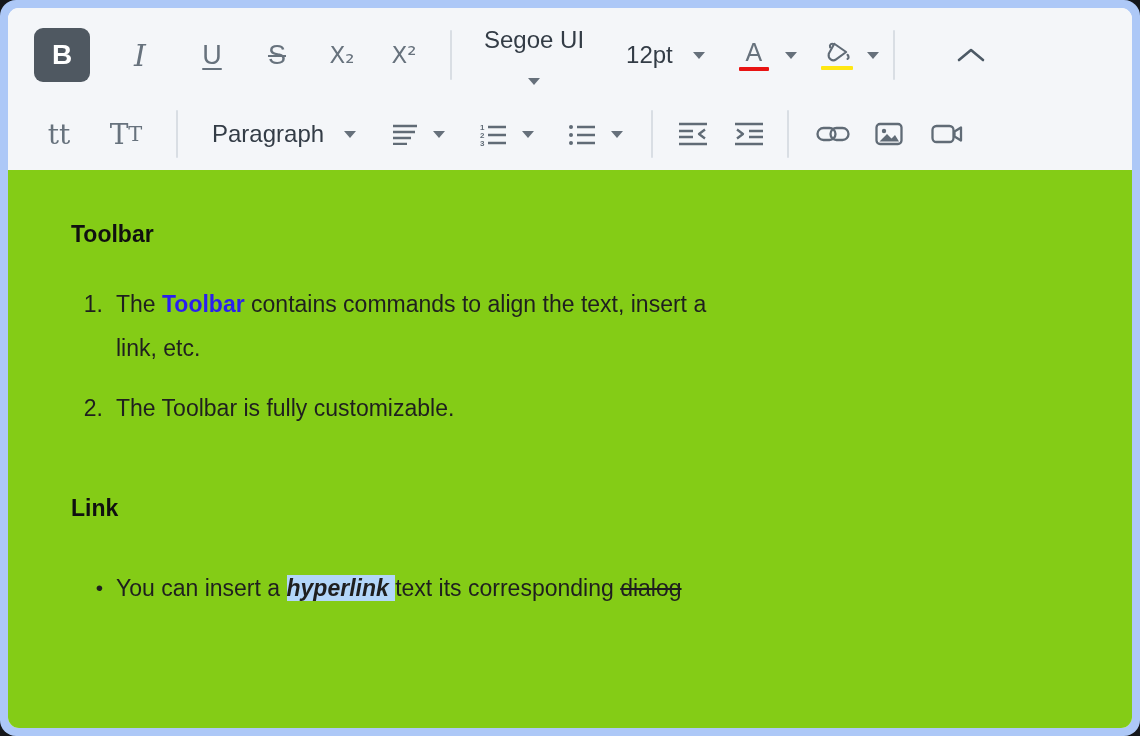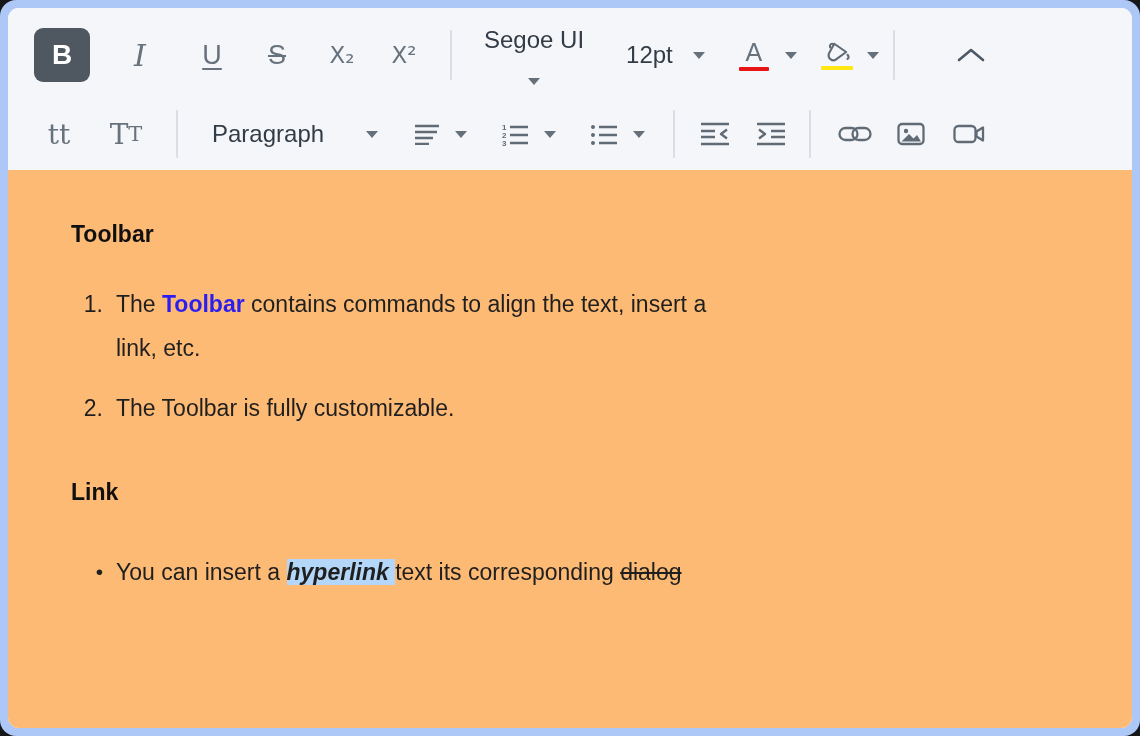--- a/index.html
+++ b/index.html
@@ -54,38 +54,38 @@
 
   .btn-collapse { margin-left: 52px; width: 48px; height: 48px; }
 
   
   .btn-lowercase { width: 46px; margin-right: 16px; }
   .btn-lowercase span { font-family: "DejaVu Serif", serif; font-size: 28px; }
   .btn-uppercase { width: 56px; margin-right: 22px; }
   .tt-big   { font-family: "DejaVu Serif", serif; font-size: 28px; }
   .tt-small { font-family: "DejaVu Serif", serif; font-size: 21px; }
 
-  .btn-format { margin-left: 26px; margin-right: 22px; gap: 42px; }
+  .btn-format { margin-left: 26px; margin-right: 22px; gap: 20px; }
   .btn-icon-drop { gap: 15px; padding: 0 6px; margin-right: 22px; }
   .btn-plain-icon { width: 44px; height: 44px; }
   .btn-outdent { margin-left: 18px; margin-right: 12px; }
   .btn-indent  { margin-right: 16px; }
   .btn-link  { margin-left: 22px; margin-right: 12px; }
   .btn-image { margin-right: 14px; }
 
   .isvg { display: block; }
   .istroke { stroke: #606b76; fill: none; stroke-width: 2.3; }
   .ifill { fill: #606b76; }
   .inum { fill: #606b76; font-family: "Liberation Sans", sans-serif; font-size: 8px; font-weight: 700; }
 
   
-  .content { height: 558px; background: #fdba74; padding: 50px 40px 0 63px;
+  .content { height: 558px; background: #84cc16; padding: 50px 40px 0 63px;
              font-size: 23px; color: #1f1f1f; }
   .doc-h { font-size: 23px; font-weight: 700; color: #101010; line-height: 28px; }
-  .h-link { margin-top: 48px; }
+  .h-link { margin-top: 64px; }
   .olist { margin-top: 34px; }
   .ulist { margin-top: 44px; }
   .li { display: flex; line-height: 44px; margin-bottom: 16px; }
   .marker { flex: 0 0 32px; text-align: right; margin-right: 13px; }
   .bullet-marker { font-size: 21px; }
   .litext { flex: 1 1 auto; }
 
   .seg-bold-blue { color: #2a1ff0; font-weight: 700; }
   .seg-highlight { background: #b3d6f9; font-weight: 700; font-style: italic; }
   .seg-strike { text-decoration: line-through; }

